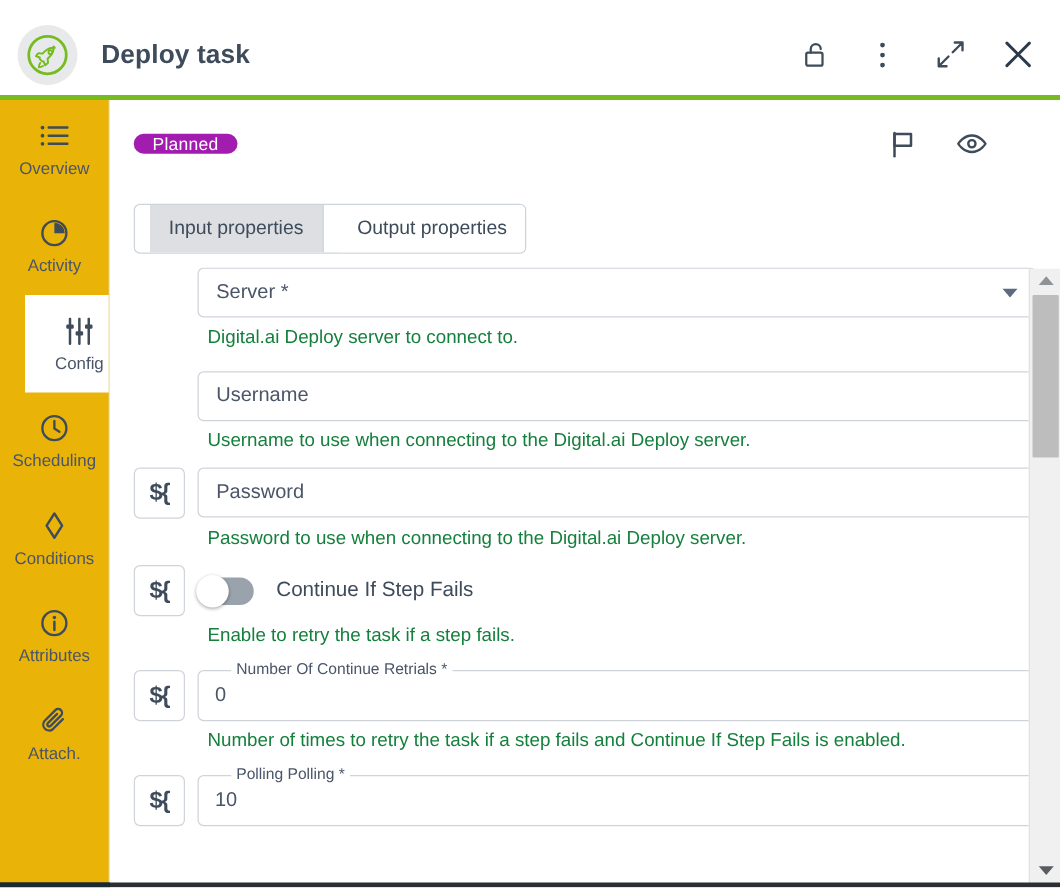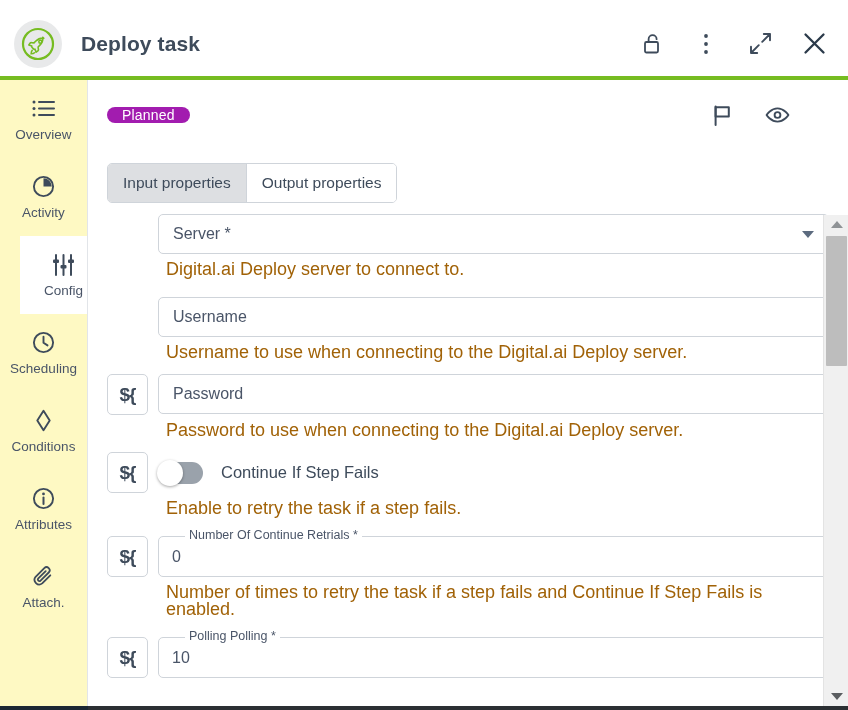--- a/index.html
+++ b/index.html
@@ -94,21 +94,21 @@
     height: 4px;
     background: #76bc21;
   }
 
   
   .sidebar {
     position: absolute;
     top: 80px; left: 0;
     width: 88px;
     height: 627px;
-    background: #fef9c3;
+    background: #eab308;
     border-right: 1px solid #e2e5e9;
     overflow: hidden;
   }
   .side-item {
     width: 87px;
     height: 78px;
     display: flex;
     flex-direction: column;
     align-items: center;
     justify-content: center;
@@ -192,20 +192,21 @@
     padding: 0 15px;
     font-size: 15.5px;
     color: #3e4b5b;
     background: #ffffff;
     cursor: pointer;
     border: none;
     border-right: 1px solid #cfd4da;
     height: 100%;
     white-space: nowrap;
     font-family: inherit;
+    margin-left: 12px;
   }
   .tab:last-child { border-right: none; }
   .tab.active { background: #dddfe2; }
 
   
   .form-area {
     position: absolute;
     top: 134px; left: 0;
     width: 759px;
     height: 493px;
@@ -292,22 +293,22 @@
     position: absolute;
     top: 0; left: 0; right: 0; bottom: 0;
     display: flex;
     align-items: center;
     padding: 0 14px;
     font-size: 16px;
     color: #4a5568;
   }
 
   .helper {
-    font-size: 18px;
-    color: #a16207;
+    font-size: 15px;
+    color: #15803d;
     line-height: 17px;
     margin: 7px 0 0 59px;
   }
 
   .gap-sm { height: 13px; }
   .gap-md { height: 19px; }
 
   
   .toggle-row {
     display: flex;

